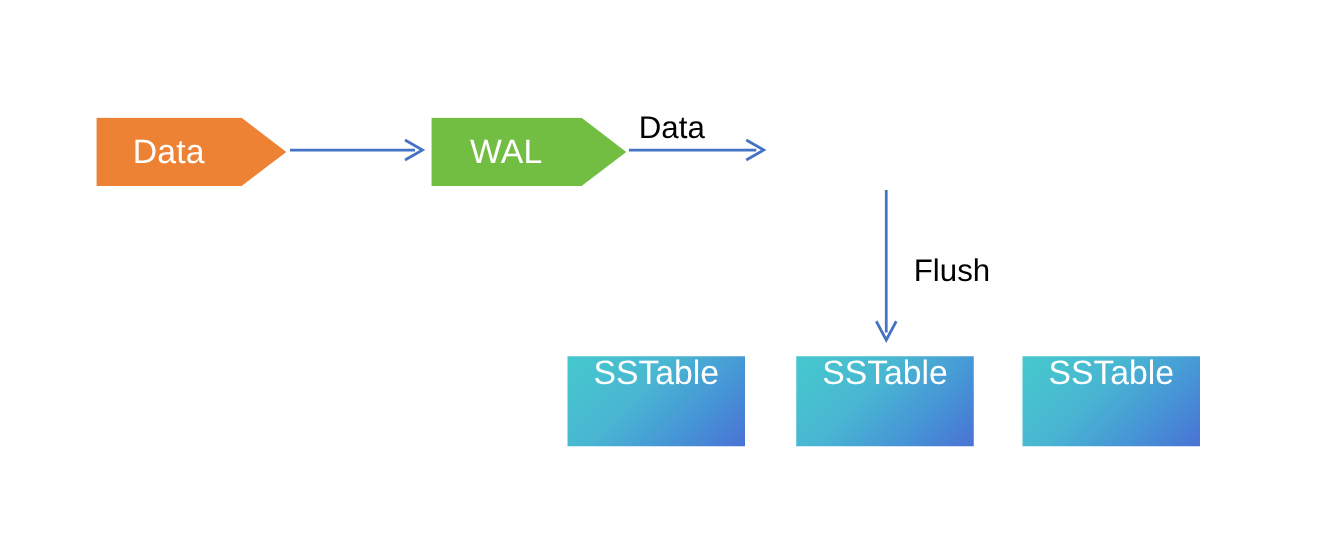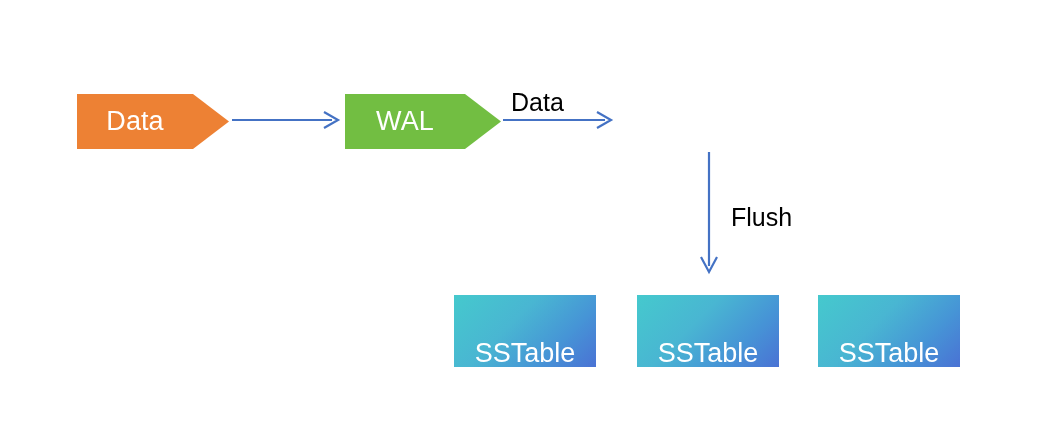--- a/index.html
+++ b/index.html
@@ -56,25 +56,25 @@
     left: 613px;
     top: 94px;
     width: 243px;
     height: 55px;
     background: #F0BB00;
   }
 
   
   .sstable-box {
     position: absolute;
-    top: 295px;
+    top: 285px;
     width: 142px;
     height: 72px;
     display: flex;
-    align-items: flex-end;
+    align-items: flex-start;
     justify-content: center;
     background: linear-gradient(135deg, #45C9CD 0%, #49B6D2 40%, #4694D6 72%, #4A72D4 100%);
   }
   .sstable-box .node-label {
     color: #ffffff;
     font-size: 27px;
     line-height: 1;
     white-space: nowrap;
   }
   #sstable-1 { left: 454px; }

